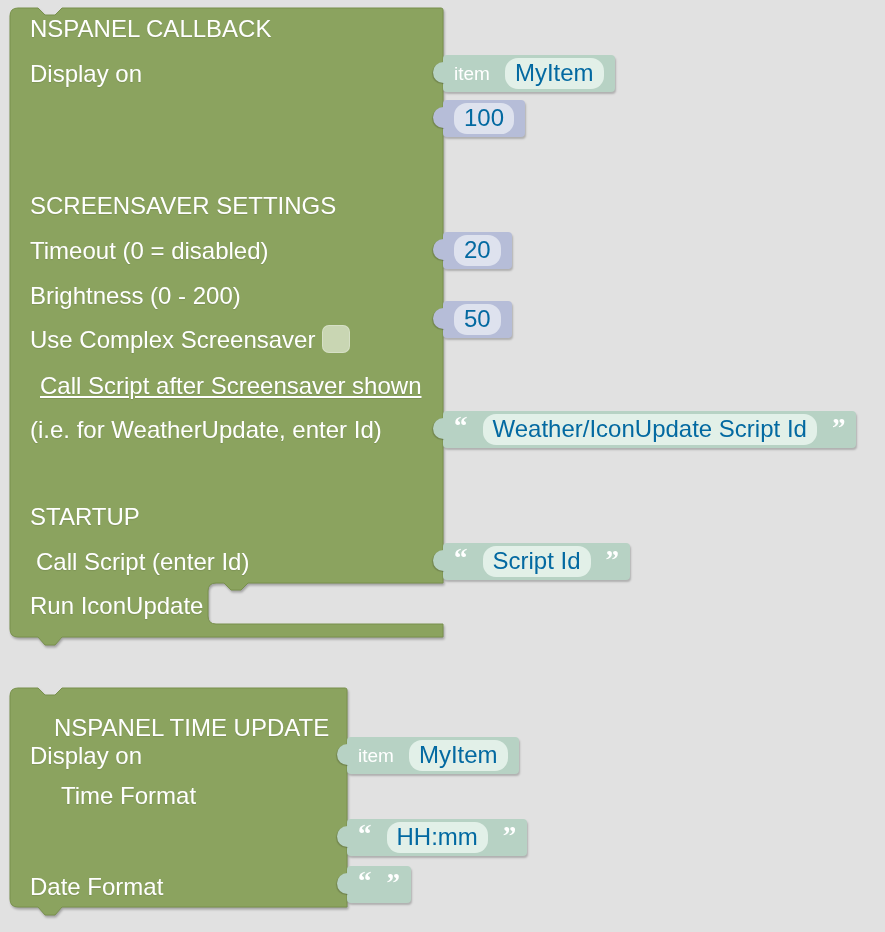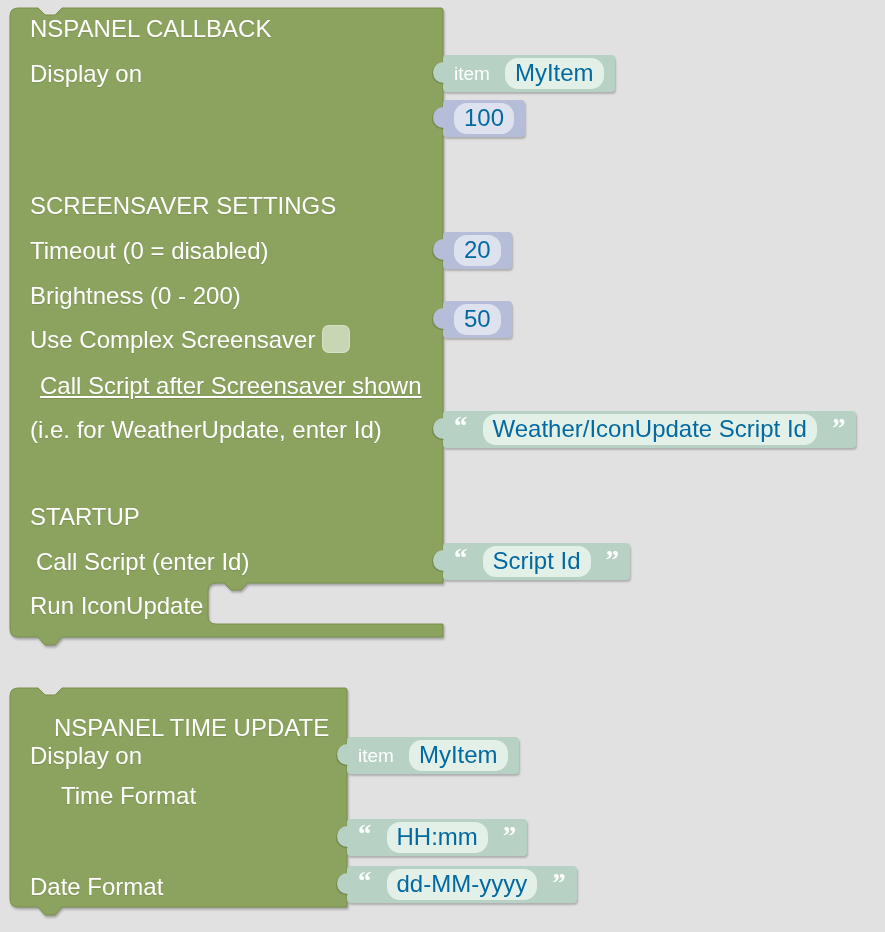--- a/index.html
+++ b/index.html
@@ -147,17 +147,16 @@
   </div>
 
   <div class="vblock teal" style="left:347px;top:819px;">
     <span class="quote open">“</span>
     <span class="field">HH:mm</span>
     <span class="quote close">”</span>
   </div>
 
   <div class="vblock teal" style="left:347px;top:866px;">
     <span class="quote open">“</span>
-    <span class="field">dd-MM-yyyy</span>
     <span class="quote close">”</span>
   </div>
 
 </div>
 
 </body></html>

